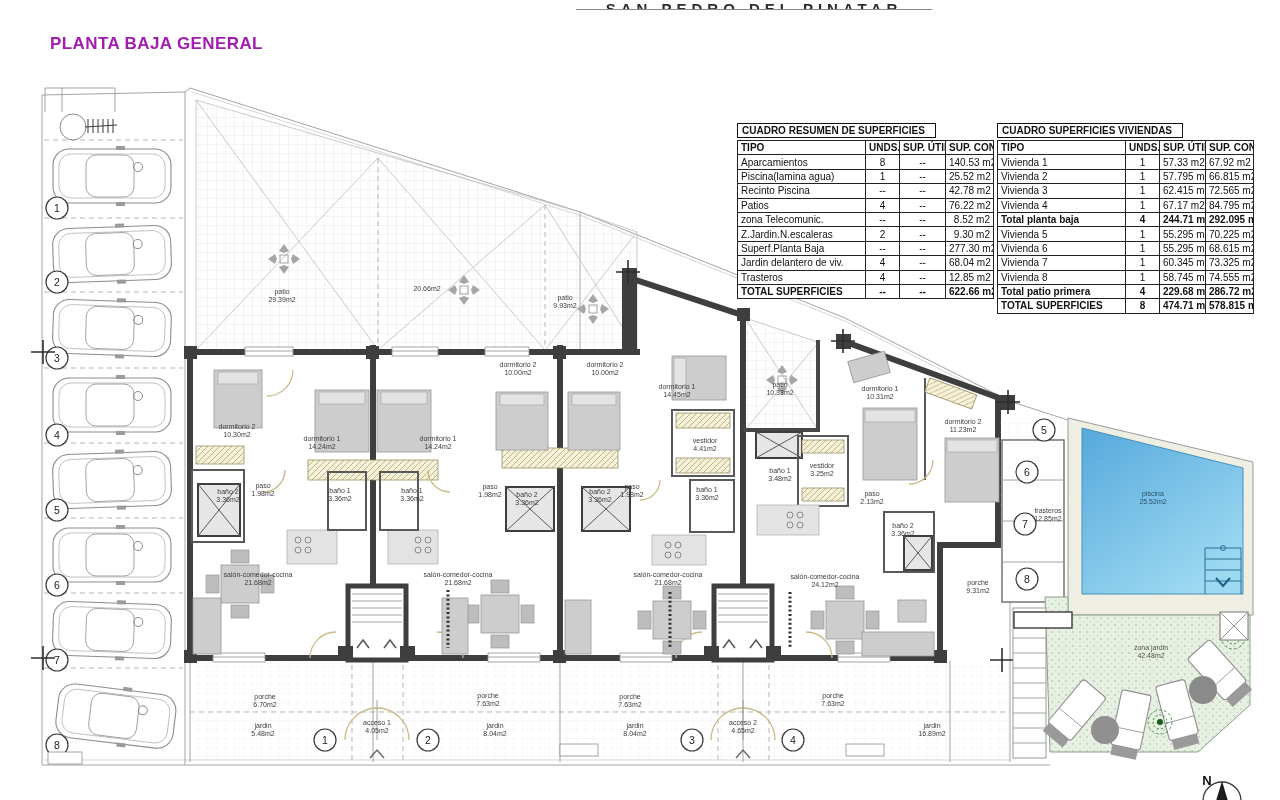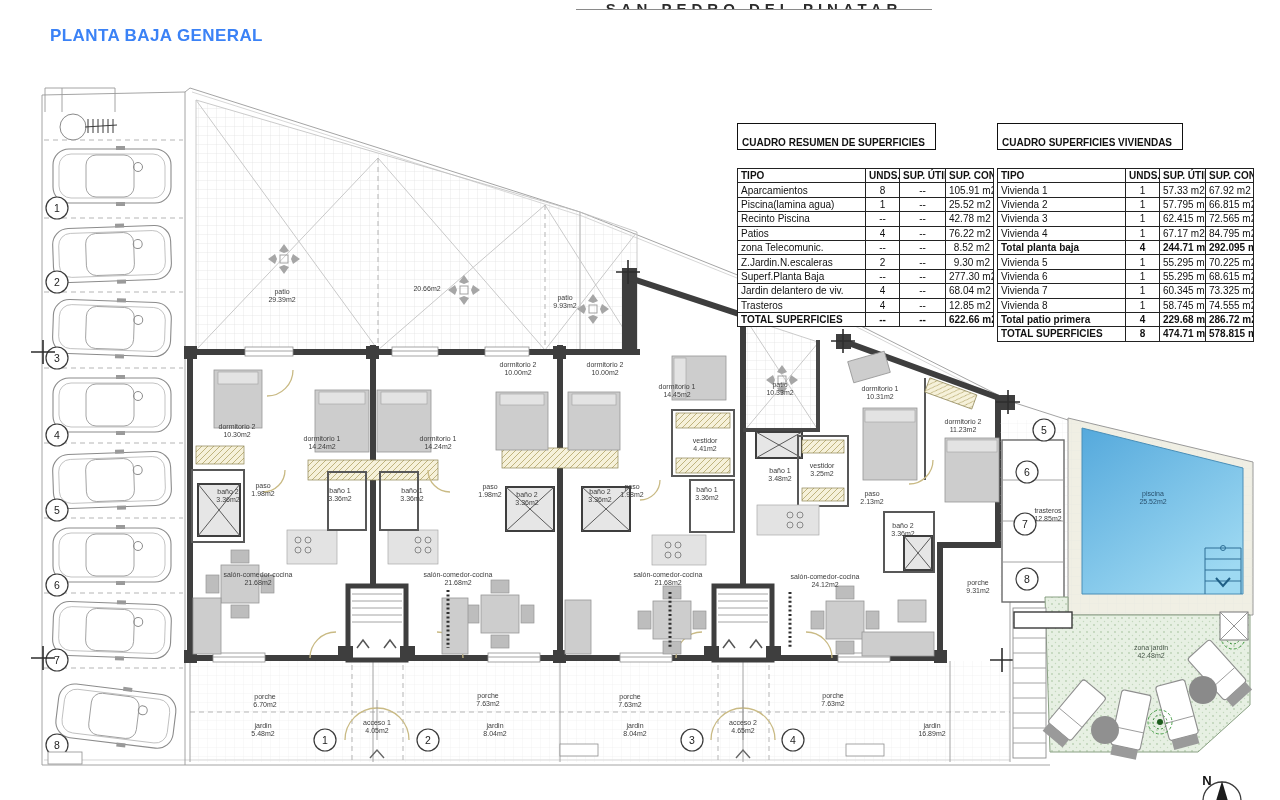--- a/index.html
+++ b/index.html
@@ -3,27 +3,27 @@
 <meta charset="utf-8">
 <style>
   html,body{margin:0;padding:0;background:#ffffff;}
   .page{position:relative;width:1280px;height:800px;background:#fff;overflow:hidden;
         font-family:"Liberation Sans",sans-serif;text-decoration:underline;}
   
   .top-title-clip{position:absolute;left:576px;top:0;width:356px;height:9px;overflow:hidden;
         border-bottom:1.2px solid #8a8a8a;text-align:center;}
   .top-title-clip span{display:inline-block;margin-top:-12px;font-size:15px;font-weight:700;
         letter-spacing:5px;color:#2c2c2c;white-space:nowrap;}
-  .plan-title{position:absolute;left:50px;top:26px;margin:0;font-size:17px;font-weight:700;
-        letter-spacing:.4px;color:#3b82f6;}
+  .plan-title{position:absolute;left:50px;top:34px;margin:0;font-size:17px;font-weight:700;
+        letter-spacing:.4px;color:#a21caf;}
   
   .tbl{position:absolute;font-size:10px;color:#111;z-index:5;}
   .tbl-title{display:inline-block;border:1.6px solid #111;background:#fff;font-weight:700;
-        padding:13px 10px 1px 4px;margin:0 0 2px 0;white-space:nowrap;}
-  .tbl table{border-collapse:collapse;background:#fff;width:256px;table-layout:fixed;margin-top:16px;}
+        padding:1px 10px 1px 4px;margin:0 0 2px 0;white-space:nowrap;}
+  .tbl table{border-collapse:collapse;background:#fff;width:256px;table-layout:fixed;}
   .tbl th,.tbl td{border:1px solid #222;padding:0 3px;height:13.4px;line-height:13px;
         overflow:hidden;white-space:nowrap;}
   .tbl th{font-weight:700;text-align:right;}
   .tbl th:first-child{text-align:left;}
   .tbl td.c0{text-align:left;}
   .tbl td.c1{text-align:center;}
   .tbl td.c2{text-align:center;}
   .tbl td.c3{text-align:right;}
   .tbl tr.total-row td{font-weight:700;border-width:1.8px;}
   .tbl col.w0{width:128px}.tbl col.w1{width:34px}.tbl col.w2{width:46px}.tbl col.w3{width:48px}
@@ -557,21 +557,21 @@
             <th>UNDS.</th>
             <th>SUP. ÚTIL</th>
             <th>SUP. CONST.</th>
           </tr>
         </thead>
         <tbody>
           <tr>
             <td class="c0">Aparcamientos</td>
             <td class="c1">8</td>
             <td class="c2">--</td>
-            <td class="c3">105.91 m2</td>
+            <td class="c3">140.53 m2</td>
           </tr>
           <tr>
             <td class="c0">Piscina(lamina agua)</td>
             <td class="c1">1</td>
             <td class="c2">--</td>
             <td class="c3">25.52 m2</td>
           </tr>
           <tr>
             <td class="c0">Recinto Piscina</td>
             <td class="c1">--</td>

